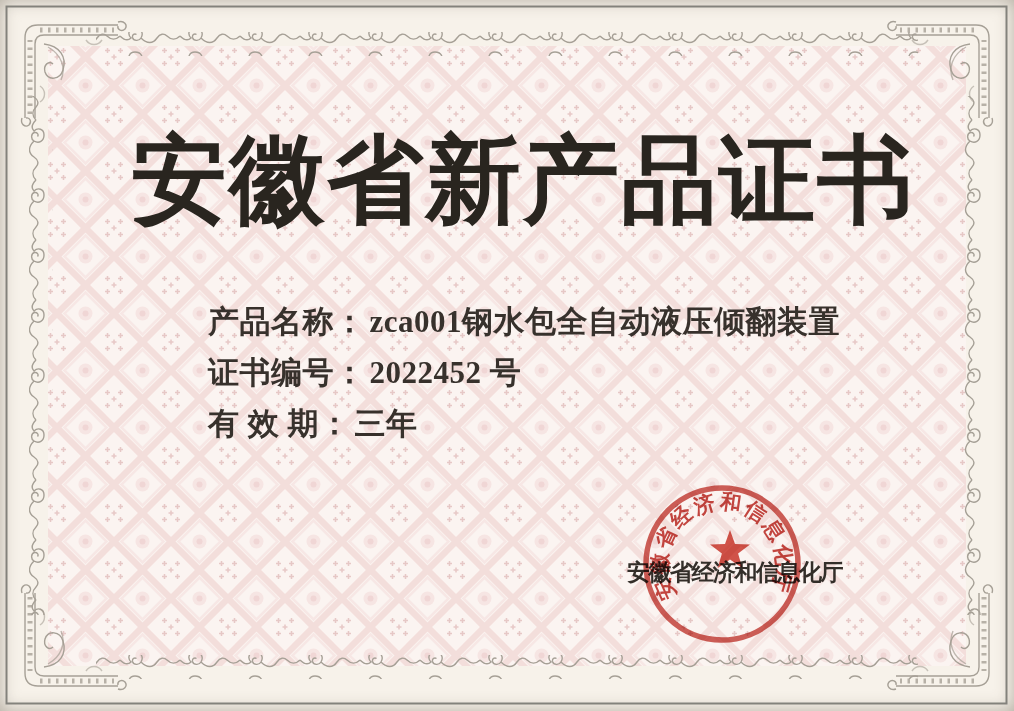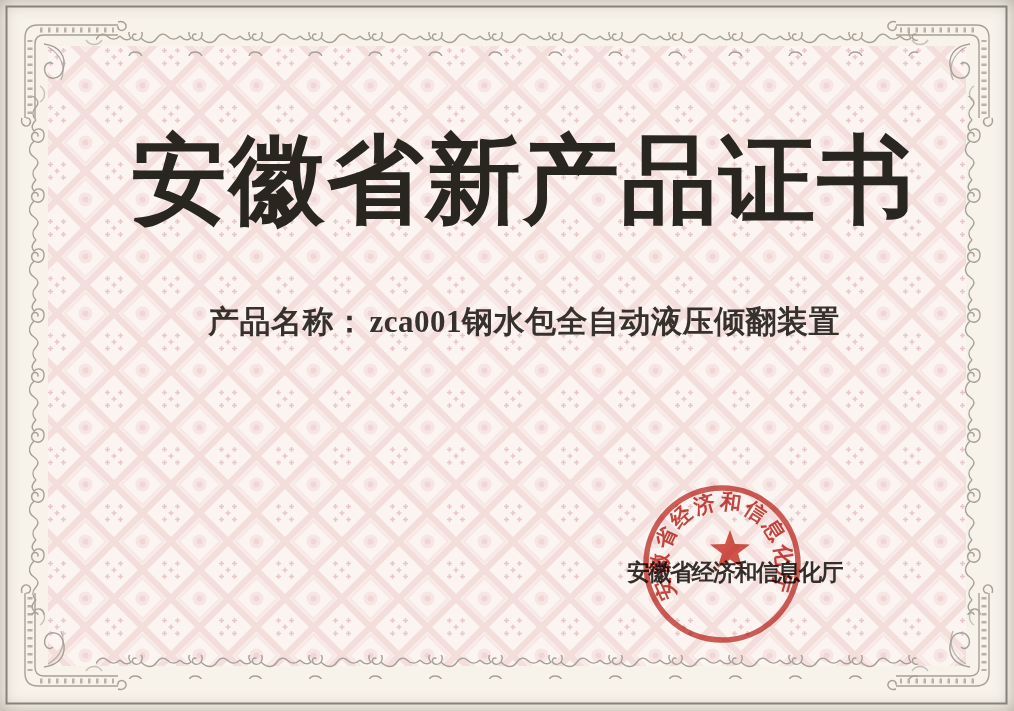--- a/index.html
+++ b/index.html
@@ -105,20 +105,26 @@
 
     <rect x="6.5" y="6.5" width="1000" height="697" fill="none" stroke="#83827c" stroke-width="2"></rect>
   </svg>
 
   <h1 class="title">安徽省新产品证书</h1>
 
   <div class="fields">
     <div class="field-row">
       <span class="field-label">产品名称：</span><span class="field-value">zca001钢水包全自动液压倾翻装置</span>
     </div>
+    <div class="field-row">
+      <span class="field-label">证书编号：</span><span class="field-value">2022452 号</span>
+    </div>
+    <div class="field-row">
+      <span class="field-label">有 效 期：</span><span class="field-value">三年</span>
+    </div>
   </div>
 
   <div class="issuer">安徽省经济和信息化厅</div>
 
   <svg class="seal" viewBox="0 0 176 176" aria-hidden="true">
     <defs>
       <path id="sealArc" d="M43,119.6 A55,55 0 1 1 133,119.6" fill="none"></path>
     </defs>
     <circle cx="88" cy="88" r="76" fill="none" stroke="#c5413a" stroke-width="5.5" opacity="0.9"></circle>
     <polygon points="96,54 101,68.1 116,68.5 104.1,77.6 108.3,92 96,83.5 83.7,92 87.9,77.6 76,68.5 91,68.1" fill="#cc392f" opacity="0.92"></polygon>

